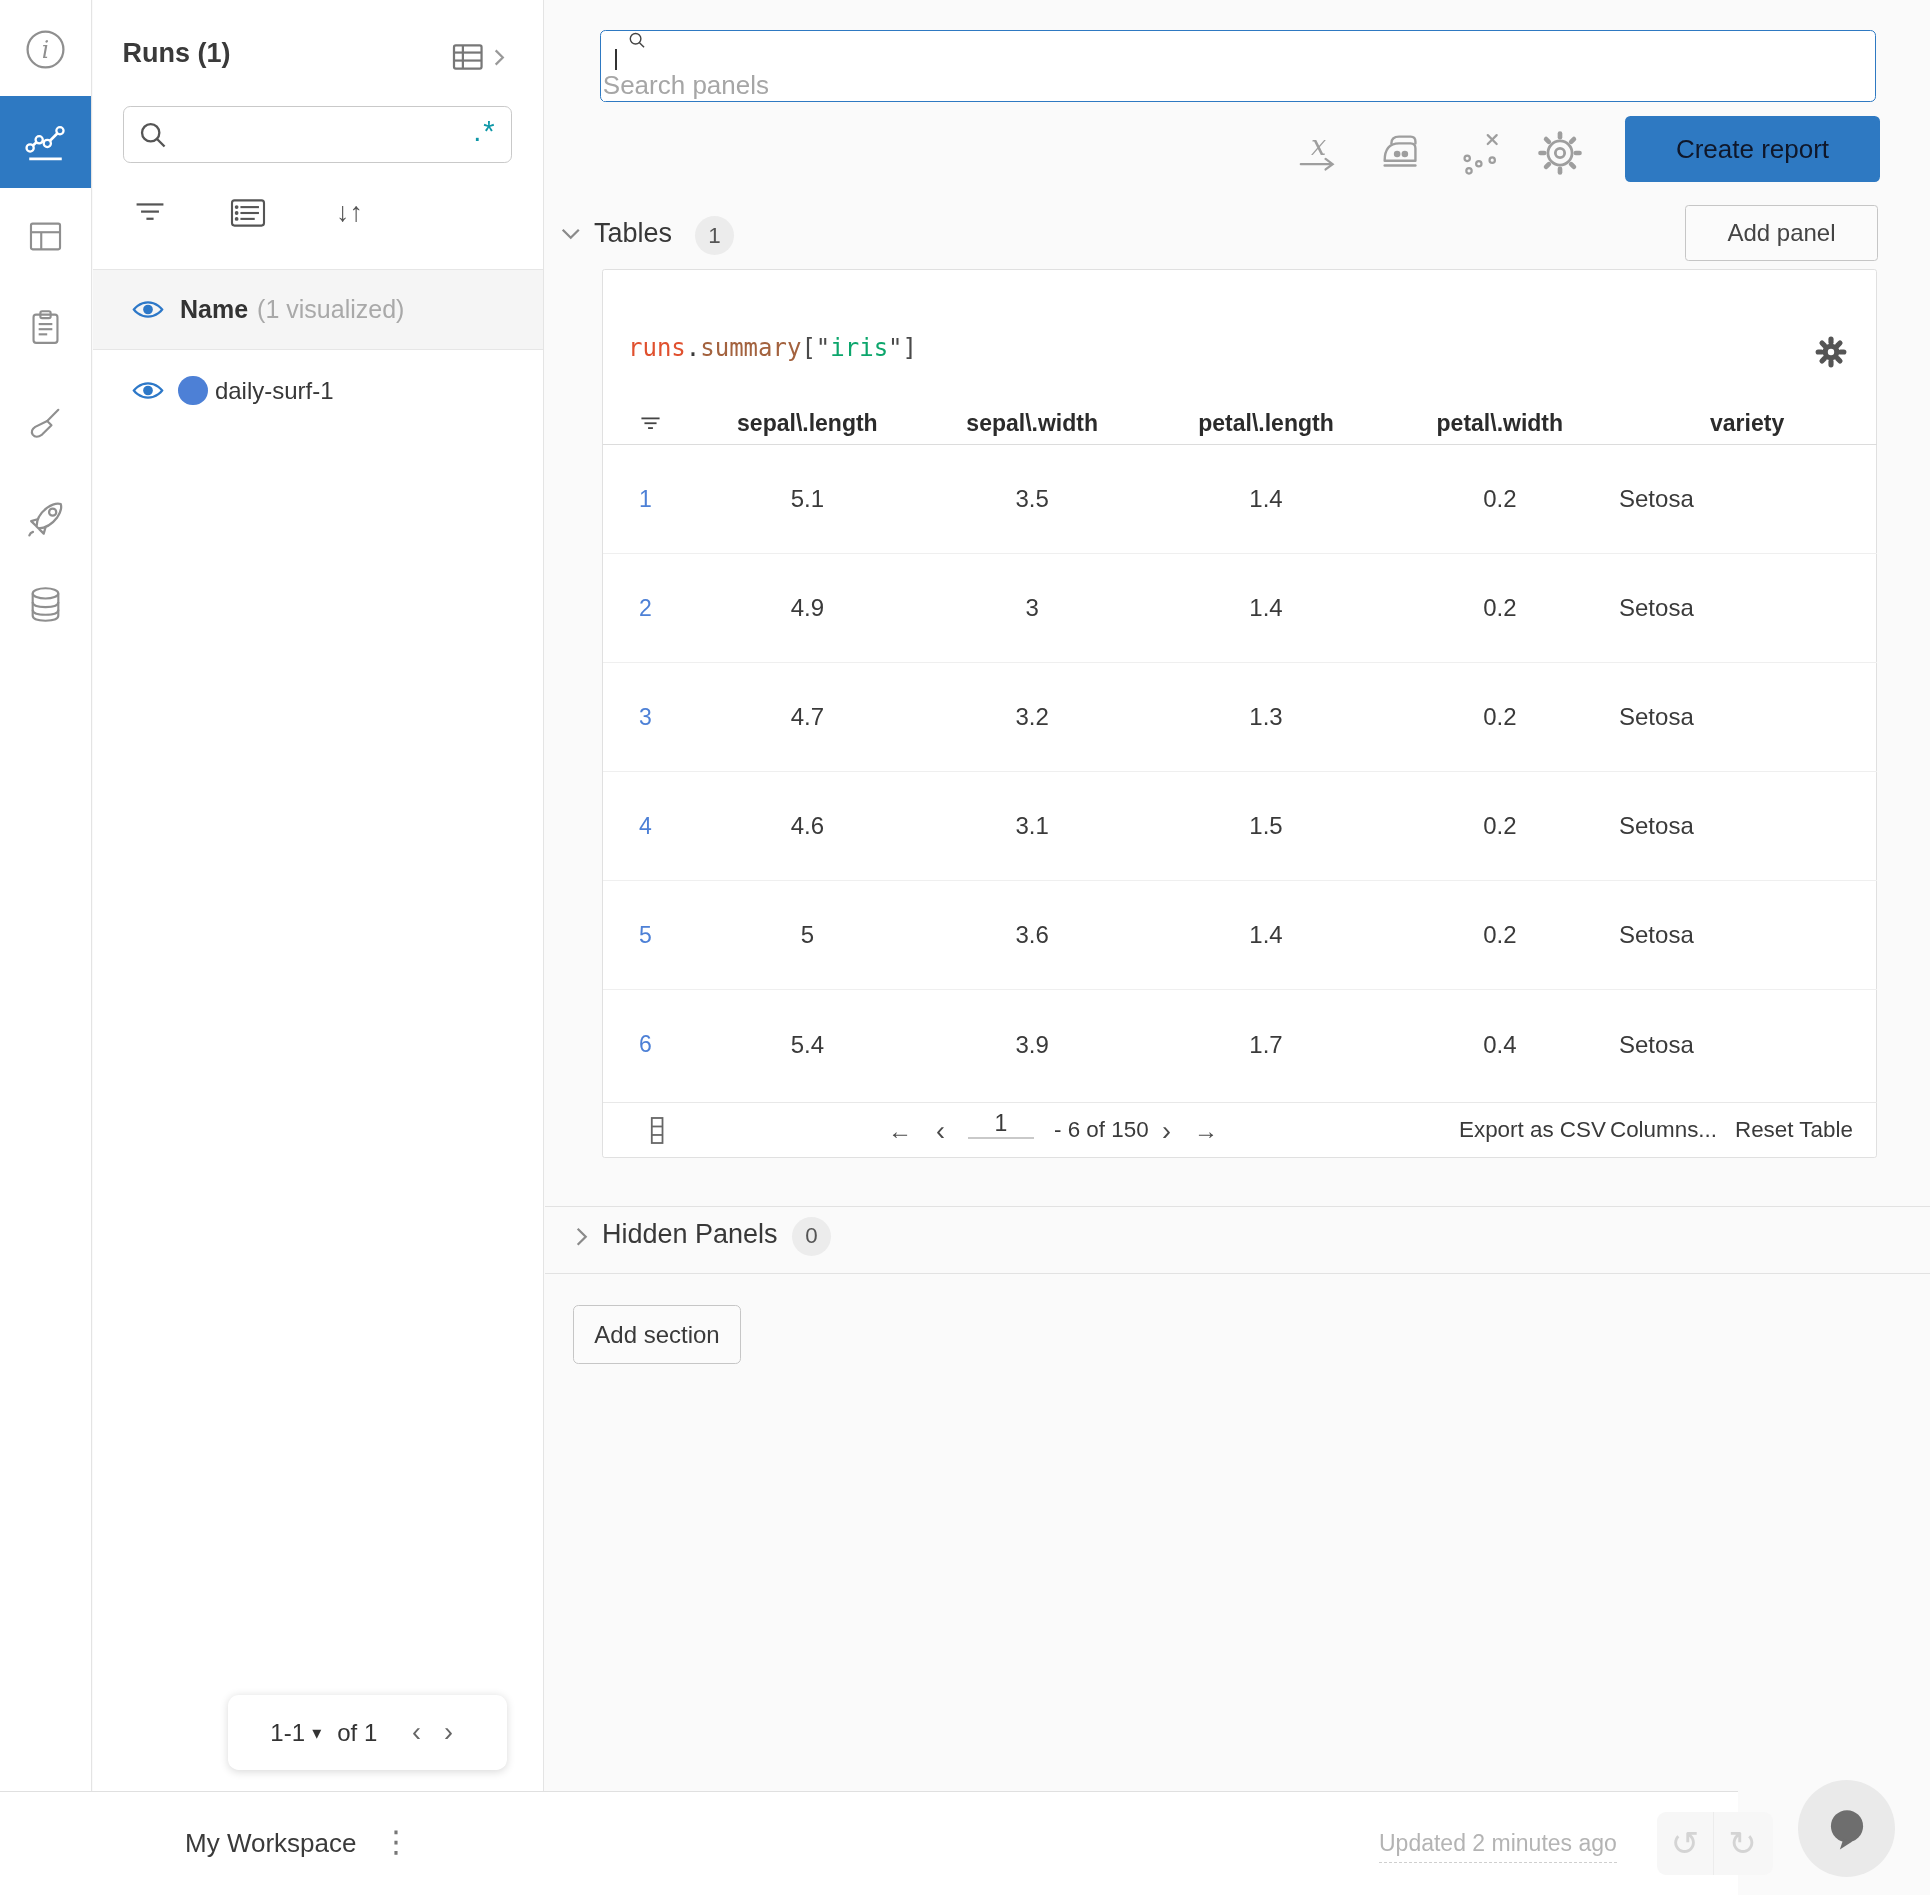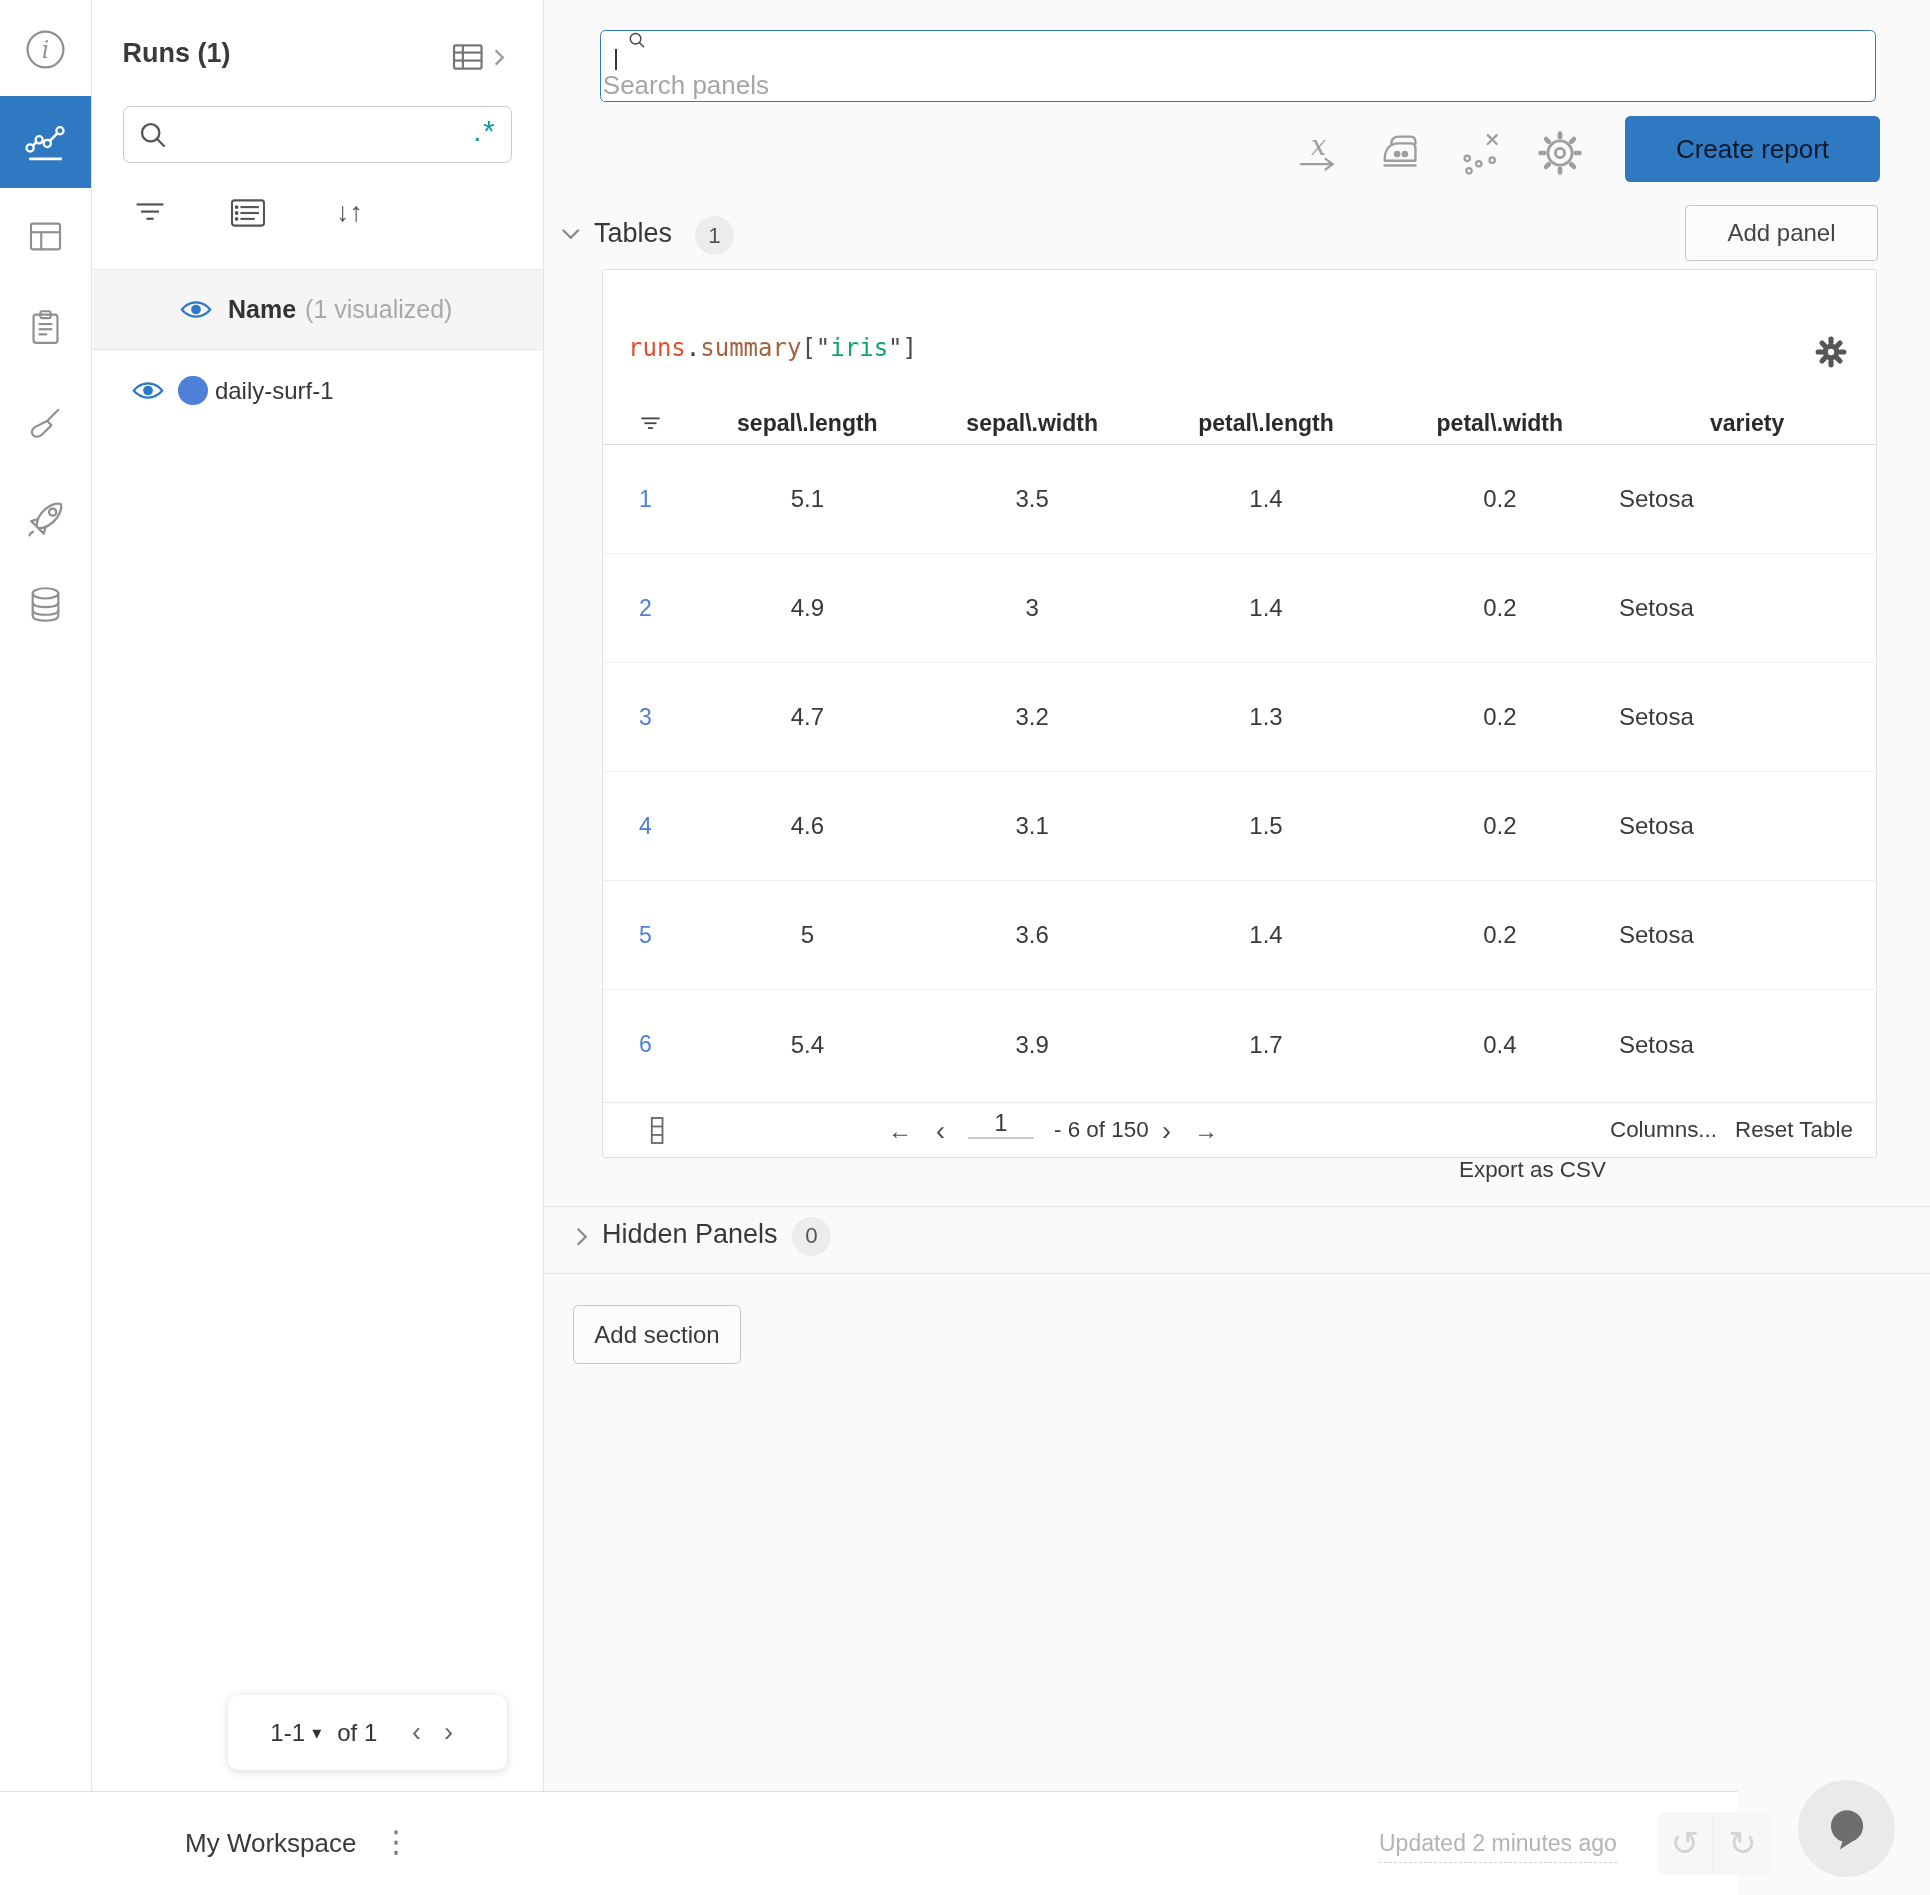--- a/index.html
+++ b/index.html
@@ -18,21 +18,21 @@
   
   .runs-panel { position:absolute; left:93px; top:0; width:451px; height:1791px; background:#fff; border-right:0.9px solid #e4e4e4; }
   .runs-title { position:absolute; left:29.6px; top:38px; font-size:27px; color:#3a3a3a; }
   .runs-table-btn { position:absolute; left:358px; top:39px; width:67px; height:36px; display:flex; align-items:center; gap:3.6px; cursor:pointer; }
   .runs-search { position:absolute; left:29.6px; top:106px; width:389px; height:57px; border:1.3px solid #c9c9c9; border-radius:7.2px; background:#fff; display:flex; align-items:center; }
   .runs-search input { flex:1; border:none; outline:none; background:transparent; font-size:24px; font-family:"Liberation Sans",sans-serif; min-width:0; }
   .regex-toggle { color:#0e97a7; font-size:29px; padding:0 14.3px 5.4px 5.4px; cursor:pointer; letter-spacing:1.8px; }
   .runs-tools { position:absolute; left:0; top:192px; width:451px; height:43px; }
   .tool-btn { position:absolute; top:0; width:41px; height:41px; display:flex; align-items:center; justify-content:center; cursor:pointer; }
   .sort-glyph { font-size:27px; color:#555; }
-  .name-row { position:absolute; left:0; top:269px; width:450px; height:81px; background:#f5f5f5; border-top:0.9px solid #e6e6e6; border-bottom:0.9px solid #e6e6e6; display:flex; align-items:center;padding-left:48px; }
+  .name-row { position:absolute; left:0; top:269px; width:450px; height:81px; background:#f5f5f5; border-top:0.9px solid #e6e6e6; border-bottom:0.9px solid #e6e6e6; display:flex; align-items:center; }
   .run-row  { position:absolute; left:0; top:350px; width:450px; height:81px; background:#fff; display:flex; align-items:center; cursor:pointer; }
   .eye-wrap { margin-left:39px; width:32px; display:flex; cursor:pointer; }
   .name-label { margin-left:16px; font-size:25px; font-weight:700; color:#333; }
   .name-sub { margin-left:9px; font-size:25px; color:#a9a9a9; }
   .run-dot { margin-left:14.3px; width:29.6px; height:29.6px; border-radius:50%; background:#4d80d6; }
   .run-name { margin-left:7px; font-size:24px; color:#383838; }
   .runs-pager { position:absolute; left:135px; top:1695px; width:279px; height:75px; background:#fff; border-radius:10.7px; box-shadow:0 1.8px 9px rgba(0,0,0,0.15); display:flex; align-items:center; justify-content:center; font-size:24px; color:#333; }
   .runs-pager .pg-range { cursor:pointer; }
   .runs-pager .caret { font-size:18px; color:#333; margin:0 16px 0 7.2px; cursor:pointer; }
   .runs-pager .pg-of { color:#333; margin-right:23px; }
@@ -77,21 +77,21 @@
   .idx { font-size:23px; color:#4d80d6; cursor:pointer; }
 
   .tbl-footer { position:absolute; left:0; top:832px; width:1274px; height:56px; border-top:1.8px solid #e8e8e8; font-size:22.4px; color:#3a3a3a; }
   .tbl-footer > * { position:absolute; top:14.3px; }
   .f-colicon { left:47px; top:12.5px; cursor:pointer; }
   .f-arrow { color:#4a4a4a; font-size:24px; cursor:pointer; }
   .f-first { left:285px; } .f-prev { left:333px; top:12.5px; font-size:27px; }
   .f-pageinput { left:365px; top:7.2px; width:66px; border:none; border-bottom:2.7px solid #c9c9c9; text-align:center; font-size:23px; color:#3a3a3a; background:transparent; outline:none; font-family:"Liberation Sans",sans-serif; }
   .f-range { left:451px; }
   .f-next { left:559px; top:12.5px; font-size:27px; } .f-last { left:591px; }
-  .f-export { left:856px; cursor:pointer;margin-top:40px; } .f-columns { left:1007px; cursor:pointer; } .f-reset { left:1132px; cursor:pointer; }
+  .f-export { left:856px; cursor:pointer; } .f-columns { left:1007px; cursor:pointer; } .f-reset { left:1132px; cursor:pointer; }
 
   
   .divider { position:absolute; left:545px; width:1386px; height:0.9px; background:#e2e2e2; }
   .hidden-head { position:absolute; left:545px; top:1206px; width:1386px; height:66px; }
   .add-section { position:absolute; left:573px; top:1305px; width:168px; height:59px; background:#fbfbfb; border:1.3px solid #c6c6c6; border-radius:5.4px; font-size:24px; color:#3a3a3a; font-family:"Liberation Sans",sans-serif; cursor:pointer; }
 
   
   .bottom-bar { position:absolute; left:0; top:1791px; width:1738px; height:104px; background:#fff; border-top:0.9px solid #e0e0e0; }
   .ws-label { position:absolute; left:185px; top:36px; font-size:26px; color:#3a3a3a; }
   .ws-kebab { position:absolute; left:381px; top:32px; font-size:30px; color:#777; cursor:pointer; }

